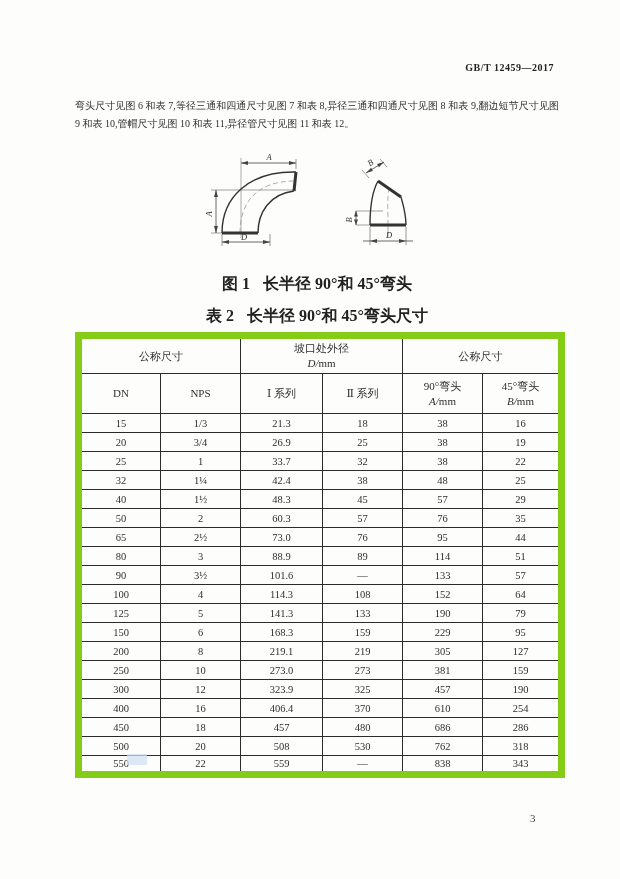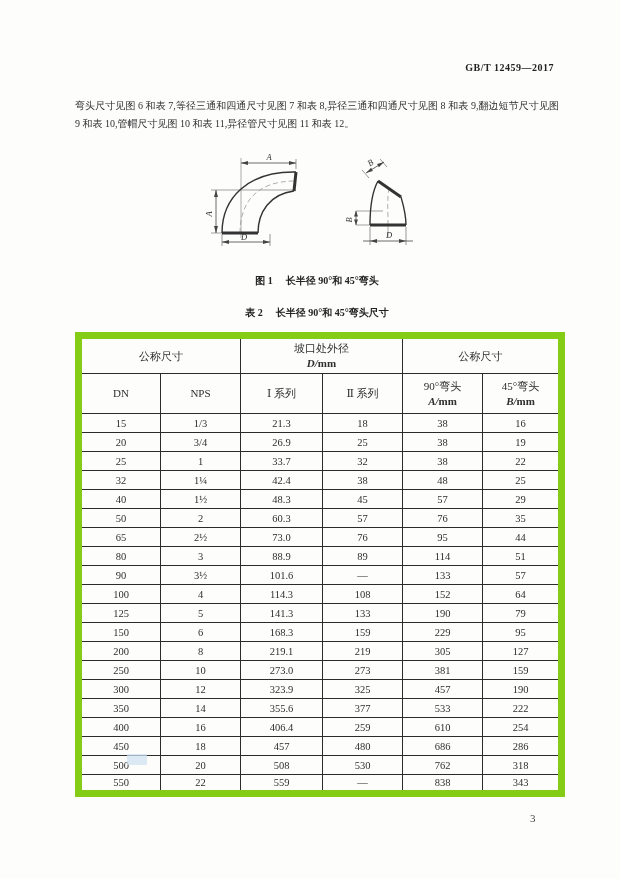--- a/index.html
+++ b/index.html
@@ -13,40 +13,40 @@
     font-size:10px; font-weight:bold; letter-spacing:0.5px; color:#222;
   }
   .intro {
     position:absolute; left:75px; top:97px; width:484px;
     font-size:10px; line-height:17.5px; text-align:justify; color:#2e2e2e;
   }
   .fig-90 { position:absolute; left:193px; top:152px; }
   .fig-45 { position:absolute; left:343px; top:157px; }
   .fig-caption, .table-title {
     position:absolute; left:75px; width:484px; text-align:center;
-    font-size:10px; font-weight:bold; color:#222;
+    font-size:16px; font-weight:bold; color:#222;
   }
   .fig-caption { top:274px; }
   .table-title { top:306px; }
   .cap-gap { margin-left:13px; }
   table.dim-table {
     position:absolute; left:75px; top:332px; width:483px;
     border-collapse:collapse; table-layout:fixed;
     border:7px solid #84cc16;
   }
   table.dim-table th, table.dim-table td {
     border:1px solid #2b2b2b; text-align:center; vertical-align:middle;
     padding:0; font-weight:normal; color:#2e2e2e;
   }
   tr.group-row { height:38px; }
   tr.sub-row { height:40px; }
   tr.group-row th, tr.sub-row th { font-size:11px; line-height:1.35; }
   tr.data-row { height:19px;margin-top:48px; }
   tr.data-row td { font-size:10.5px; }
-  .dim-unit { display:block;font-weight:bold; }
+  .dim-unit { display:block; }
   .dim-unit::first-letter { font-style:italic; }
   .col-dn{width:82px}.col-nps{width:80px}.col-s1{width:82px}
   .col-s2{width:80px}.col-90{width:80px}.col-45{width:79px}
   .page-number {
     position:absolute; left:530px; top:812px;
     font-size:11px; color:#444;
   }
   .scan-artifact {
     position:absolute; left:127px; top:754px; width:20px; height:11px;
     background:#cfe2f3; opacity:0.75; border-radius:1px;
@@ -281,32 +281,24 @@
         </tr>
         <tr class="data-row">
           <td>300</td>
           <td>12</td>
           <td>323.9</td>
           <td>325</td>
           <td>457</td>
           <td>190</td>
         </tr>
         <tr class="data-row">
-          <td>350</td>
-          <td>14</td>
-          <td>355.6</td>
-          <td>377</td>
-          <td>533</td>
-          <td>222</td>
-        </tr>
-        <tr class="data-row">
           <td>400</td>
           <td>16</td>
           <td>406.4</td>
-          <td>259</td>
+          <td>370</td>
           <td>610</td>
           <td>254</td>
         </tr>
         <tr class="data-row">
           <td>450</td>
           <td>18</td>
           <td>457</td>
           <td>480</td>
           <td>686</td>
           <td>286</td>

